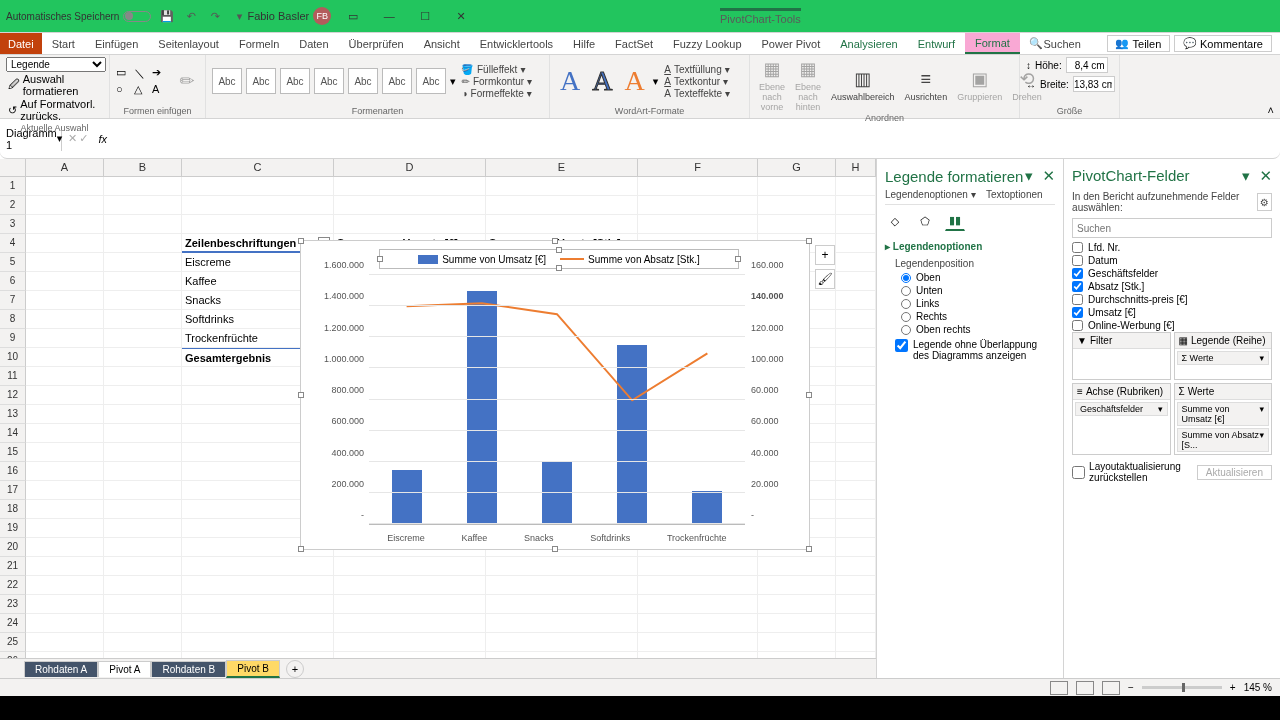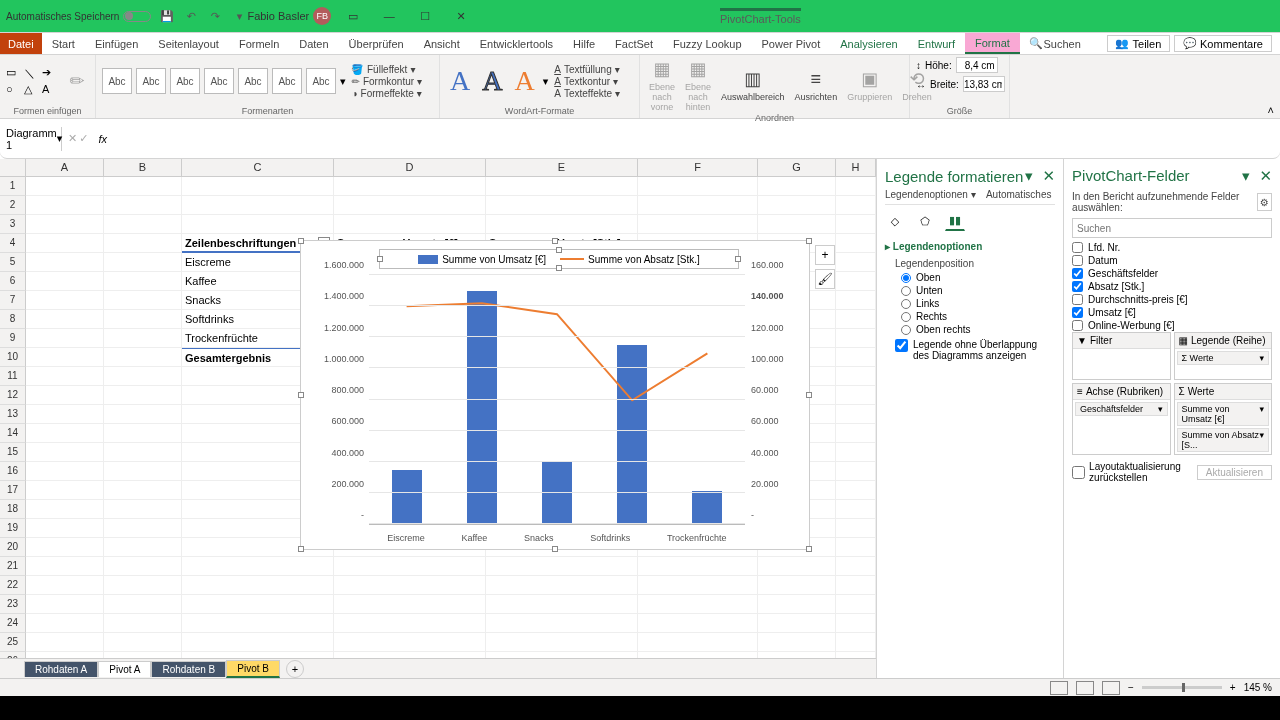--- a/index.html
+++ b/index.html
@@ -184,20 +184,28 @@
     <div class="rtab ctx">Entwurf</div>
     <div class="rtab ctx active">Format</div>
     <div class="rtab">🔍 <span>Suchen</span></div>
     <div class="ribbon-right">
       <div class="rbtn">👥 <span>Teilen</span></div>
       <div class="rbtn">💬 <span>Kommentare</span></div>
     </div>
   </div>
 
   <div class="ribbon">
+    <div class="rgroup" style="width:110px">
+      <div class="rgroup-body" style="flex-direction:column;align-items:flex-start;gap:1px">
+        <select style="width:100px;font-size:10px"><option>Legende</option></select>
+        <div class="rvitem">🖉 <span>Auswahl formatieren</span></div>
+        <div class="rvitem">↺ <span>Auf Formatvorl. zurücks.</span></div>
+      </div>
+      <div class="rgroup-label">Aktuelle Auswahl</div>
+    </div>
     <div class="rgroup" style="width:96px">
       <div class="rgroup-body">
         <div style="display:grid;grid-template-columns:repeat(3,16px);gap:2px">
           <span>▭</span>
           <span>＼</span>
           <span>➔</span>
           <span>○</span>
           <span>△</span>
           <span>A</span>
         </div>
@@ -697,21 +705,21 @@
     <div class="fmt-pane">
       <div class="fmt-title">
           <span>Legende formatieren</span>
           <span style="display:flex;gap:10px">
             <span>▾</span>
             <span>✕</span>
           </span>
         </div>
       <div class="fmt-tabs">
         <span class="fmt-tab"><span>Legendenoptionen</span> ▾</span>
-        <span class="fmt-tab">Automatisches</span>
+        <span class="fmt-tab">Textoptionen</span>
       </div>
       <div class="fmt-icons">
         <div class="fmt-ico">◇</div>
         <div class="fmt-ico">⬠</div>
         <div class="fmt-ico active" style="color:#217346">▮▮</div>
       </div>
       <div class="fmt-section">▸ <span>Legendenoptionen</span></div>
       <div class="fmt-row">Legendenposition</div>
       <label class="radio">
           <input type="radio" checked="" style="">

